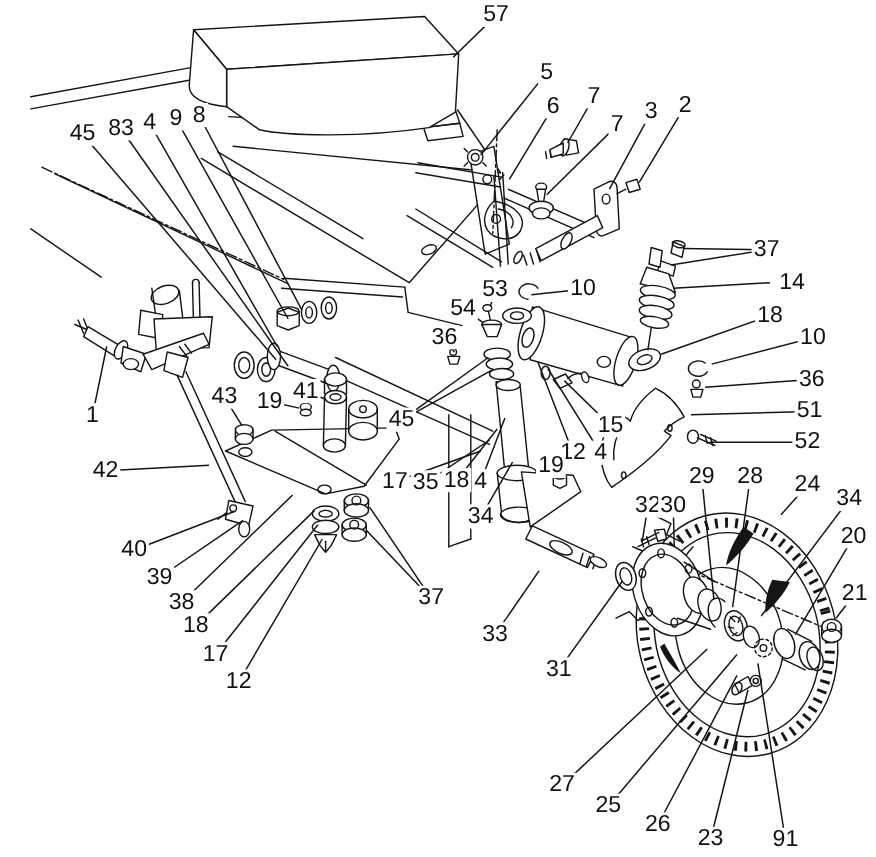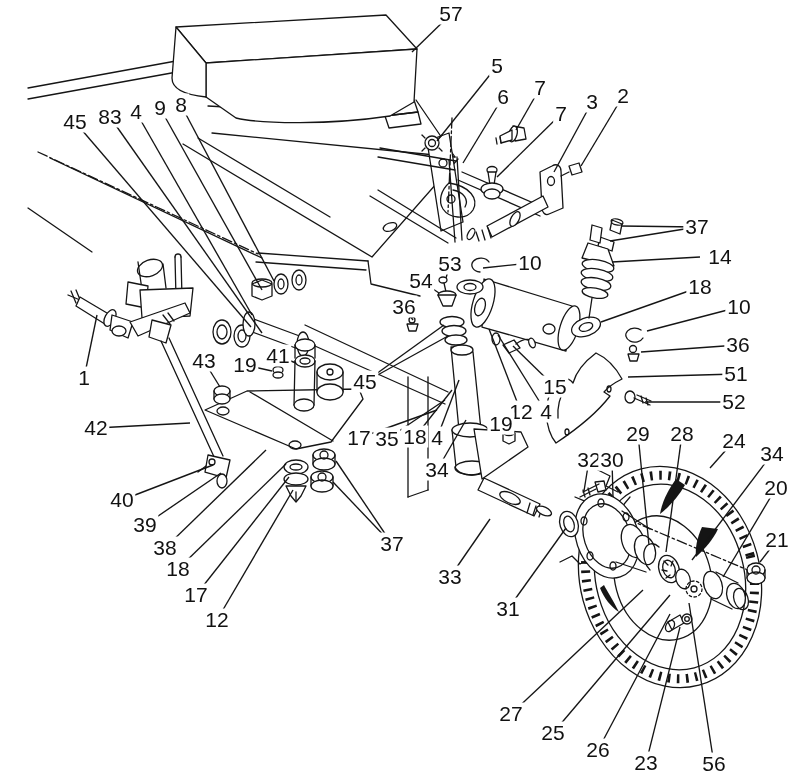--- a/index.html
+++ b/index.html
@@ -436,15 +436,15 @@
       <div class="callout" data-name="callout-29" style="left: 638px; top: 434px;">29</div>
       <div class="callout" data-name="callout-28" style="left: 682px; top: 434px;">28</div>
       <div class="callout" data-name="callout-24" style="left: 734px; top: 441px;">24</div>
       <div class="callout" data-name="callout-22" style="left: 772px; top: 454px;">34</div>
       <div class="callout" data-name="callout-20" style="left: 776px; top: 488px;">20</div>
       <div class="callout" data-name="callout-21" style="left: 777px; top: 540px;">21</div>
       <div class="callout" data-name="callout-27" style="left: 511px; top: 714px;">27</div>
       <div class="callout" data-name="callout-25" style="left: 553px; top: 733px;">25</div>
       <div class="callout" data-name="callout-26" style="left: 598px; top: 750px;">26</div>
       <div class="callout" data-name="callout-23" style="left: 646px; top: 763px;">23</div>
-      <div class="callout" data-name="callout-56" style="left: 714px; top: 764px;">56</div>
+      <div class="callout" data-name="callout-56" style="left: 714px; top: 764px;">91</div>
     </div>
 </div>
 
 </body></html>

